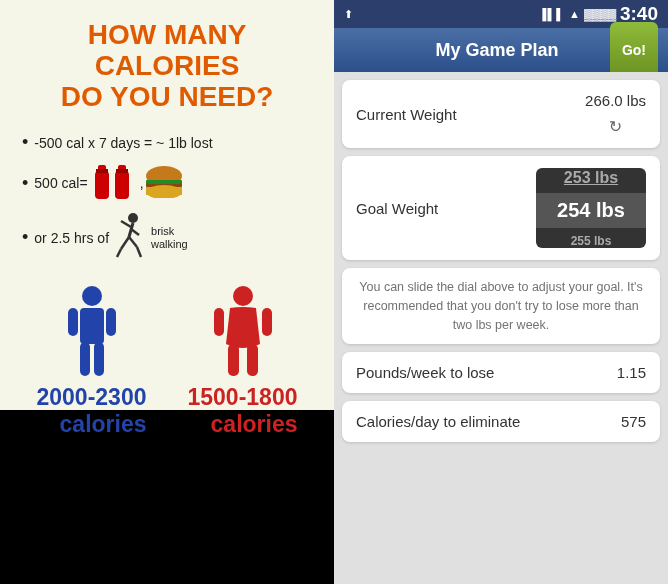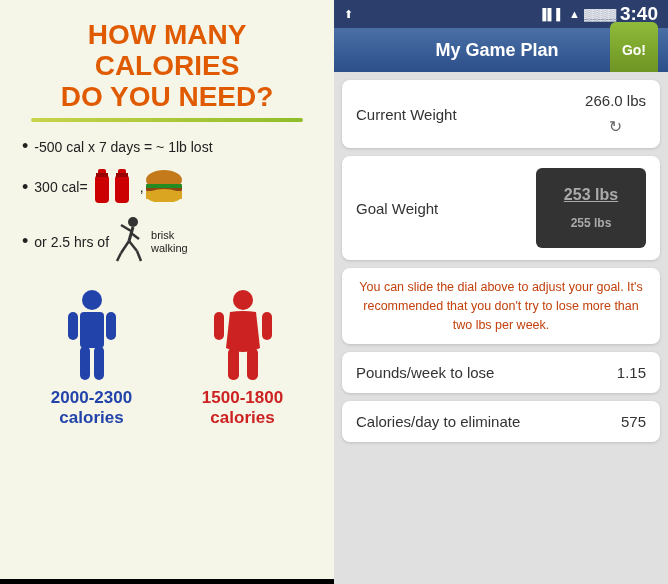--- a/index.html
+++ b/index.html
@@ -8,21 +8,21 @@
       height: 584px;
       display: flex;
       font-family: Arial, sans-serif;
       overflow: hidden;
       background: #000;
     }
 
     
     .left-panel {
       width: 334px;
-      height: 579px;
+      height: 410px;
       background: #f5f5e8;
       display: flex;
       flex-direction: column;
       align-items: center;
       padding: 20px 16px 10px;
       position: relative;
     }
 
     .main-title {
       font-size: 28px;
@@ -95,23 +95,23 @@
       margin-top: 8px;
     }
 
     .figure-group {
       display: flex;
       flex-direction: column;
       align-items: center;
     }
 
     .calories-label {
-      font-size: 17px;
+      font-size: 23px;
       font-weight: 900;
-      text-align: center;
+      text-align: right;
       line-height: 1.15;
     }
 
     .calories-label.blue { color: #2244aa; }
     .calories-label.red { color: #cc2222; }
 
     
     .right-panel {
       width: 334px;
       height: 584px;
@@ -252,21 +252,21 @@
 
     .hint-card {
       background: white;
       border-radius: 8px;
       padding: 10px 14px;
       box-shadow: 0 1px 3px rgba(0,0,0,0.15);
     }
 
     .hint-text {
       font-size: 12.5px;
-      color: #c2410c;
+      color: #737373;
       text-align: center;
       line-height: 1.5;
     }
   </style>
 </head>
 <body>
 
 <div class="left-panel">
   <div class="main-title">
     <span>HOW MANY CALORIES</span><br>
@@ -274,21 +274,21 @@
   </div>
   <div class="green-line"></div>
 
   <ul class="bullet-list">
     <li class="bullet-item">
       <span class="bullet-dot">•</span>
       <span>-500 cal x 7 days = ~ 1lb lost</span>
     </li>
     <li class="bullet-item">
       <span class="bullet-dot">•</span>
-      <span>300 cal=</span>
+      <span>500 cal=</span>
       <span class="coke-bottles">
         <svg width="44" height="40" viewBox="0 0 44 40">
 
           <rect x="3" y="8" width="14" height="28" rx="4" fill="#cc0000"></rect>
           <rect x="6" y="2" width="8" height="8" rx="2" fill="#cc0000"></rect>
           <rect x="4" y="6" width="12" height="4" fill="#990000"></rect>
 
           <rect x="23" y="8" width="14" height="28" rx="4" fill="#cc0000"></rect>
           <rect x="26" y="2" width="8" height="8" rx="2" fill="#cc0000"></rect>
           <rect x="24" y="6" width="12" height="4" fill="#990000"></rect>
@@ -408,20 +408,21 @@
           <span class="card-value">266.0 lbs</span>
           <span class="refresh-icon">↻</span>
         </div>
       </div>
     </div>
 
     <div class="goal-card">
       <span class="card-label">Goal Weight</span>
       <div class="drum-picker">
         <div class="drum-item" style="color:#aaa; font-size:16px;text-decoration:underline;">253 lbs</div>
+        <div class="drum-item selected">254 lbs</div>
         <div class="drum-item" style="color:#aaa; font-size:12px;">255 lbs</div>
       </div>
     </div>
 
     <div class="hint-card">
       <p class="hint-text">You can slide the dial above to adjust your goal. It's recommended that you don't try to lose more than two lbs per week.</p>
     </div>
 
     <div class="card">
       <div class="card-row">

